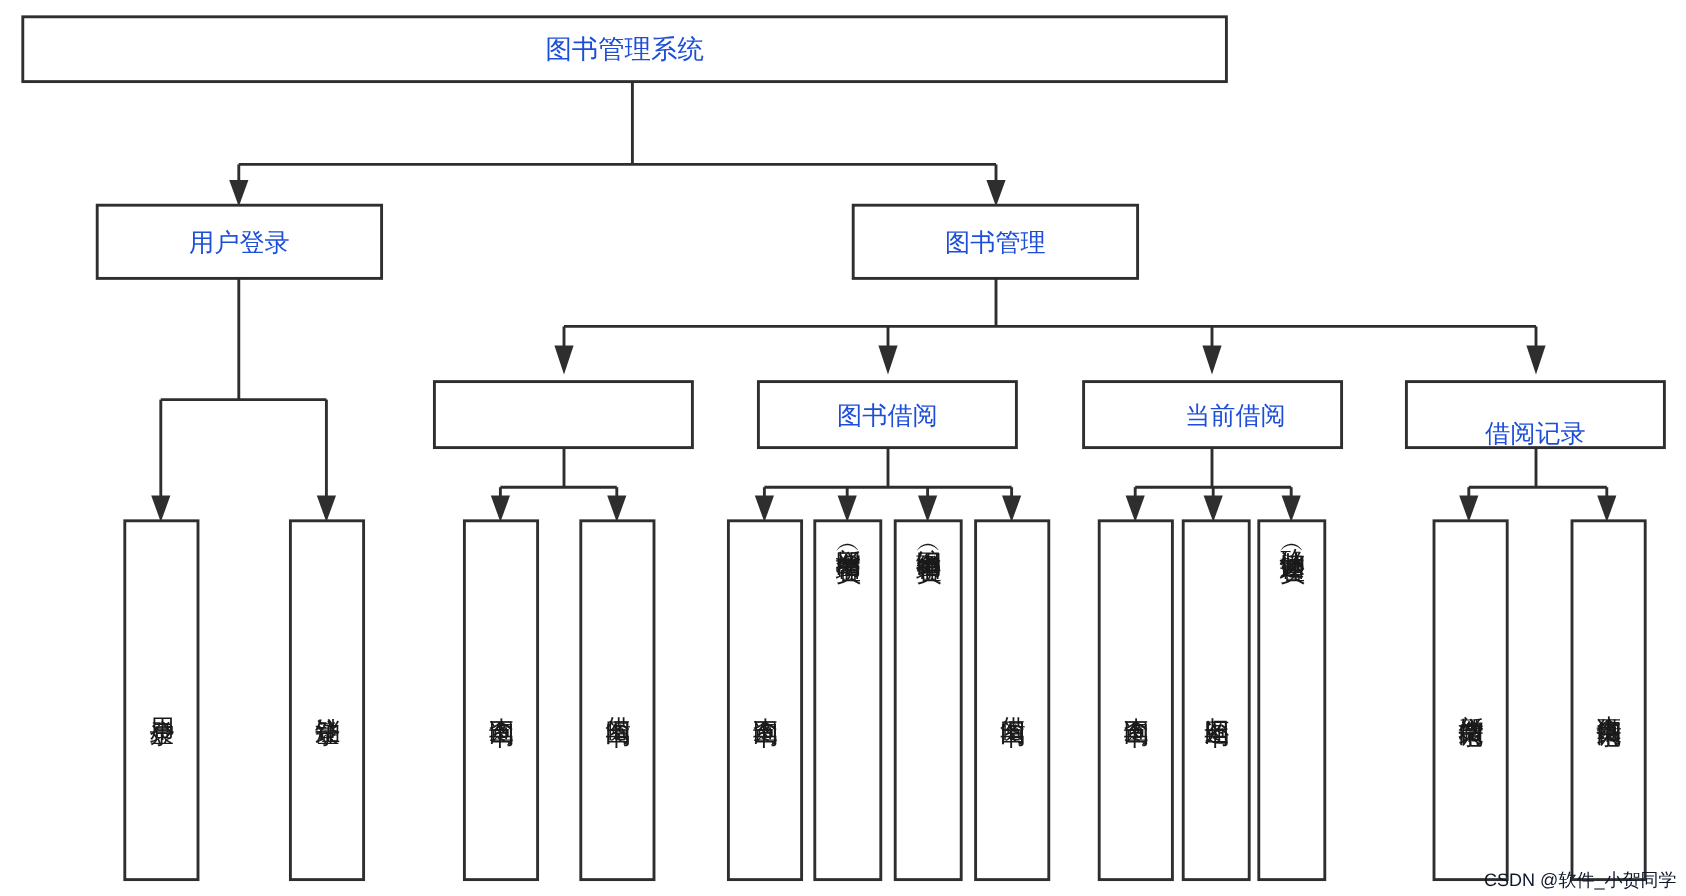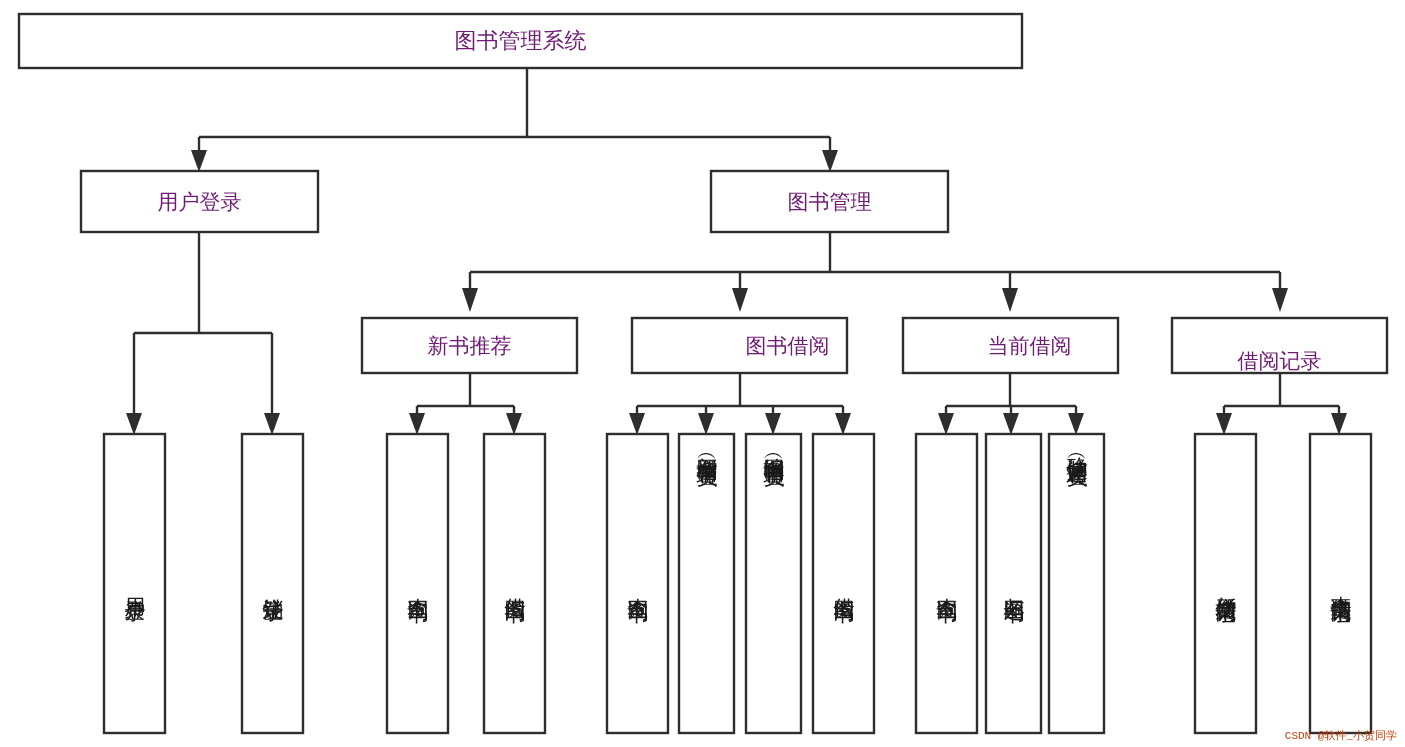--- a/index.html
+++ b/index.html
@@ -58,33 +58,33 @@
   .hlabel-wrap {
     position: absolute;
     display: flex;
     align-items: center;
     justify-content: center;
     pointer-events: none;
   }
   .hlabel-text {
     font-family: Liberation Serif, serif;
     font-size: 21px;
-    color: #701a75;
+    color: #1d4ed8;
     white-space: nowrap;
   }
   .root-label-text {
     font-size: 22px;
   }
   #watermark {
     position: absolute;
     right: 8px;
     bottom: 4px;
-    font-family: Liberation Mono, monospace;
-    font-size: 11px;
-    color: #c2410c;
+    font-family: Liberation Sans, sans-serif;
+    font-size: 15px;
+    color: #0f172a;
     white-space: nowrap;
     pointer-events: none;
   }
 </style>
 </head>
 <body>
 
 <div id="diagram-root">
 
   <svg class="diagram" viewBox="0 0 1405 747">
@@ -183,25 +183,22 @@
   </div>
 
   <div class="hlabel-wrap" style="left:81px; top:171px; width:237px; height:61px;">
     <span class="hlabel-text">用户登录</span>
   </div>
 
   <div class="hlabel-wrap" style="left:711px; top:171px; width:237px; height:61px;">
     <span class="hlabel-text">图书管理</span>
   </div>
 
-  <div class="hlabel-wrap" style="left:362px; top:318px; width:215px; height:55px;">
-    <span class="hlabel-text">新书推荐</span>
-  </div>
-
-  <div class="hlabel-wrap" style="left:632px; top:318px; width:215px; height:55px;margin-left:48px;">
+
+  <div class="hlabel-wrap" style="left:632px; top:318px; width:215px; height:55px;">
     <span class="hlabel-text">图书借阅</span>
   </div>
 
   <div class="hlabel-wrap" style="left:903px; top:318px; width:253px; height:55px;">
     <span class="hlabel-text">当前借阅</span>
   </div>
 
   <div class="hlabel-wrap" style="left:1172px; top:333px; width:215px; height:55px;">
     <span class="hlabel-text">借阅记录</span>
   </div>

